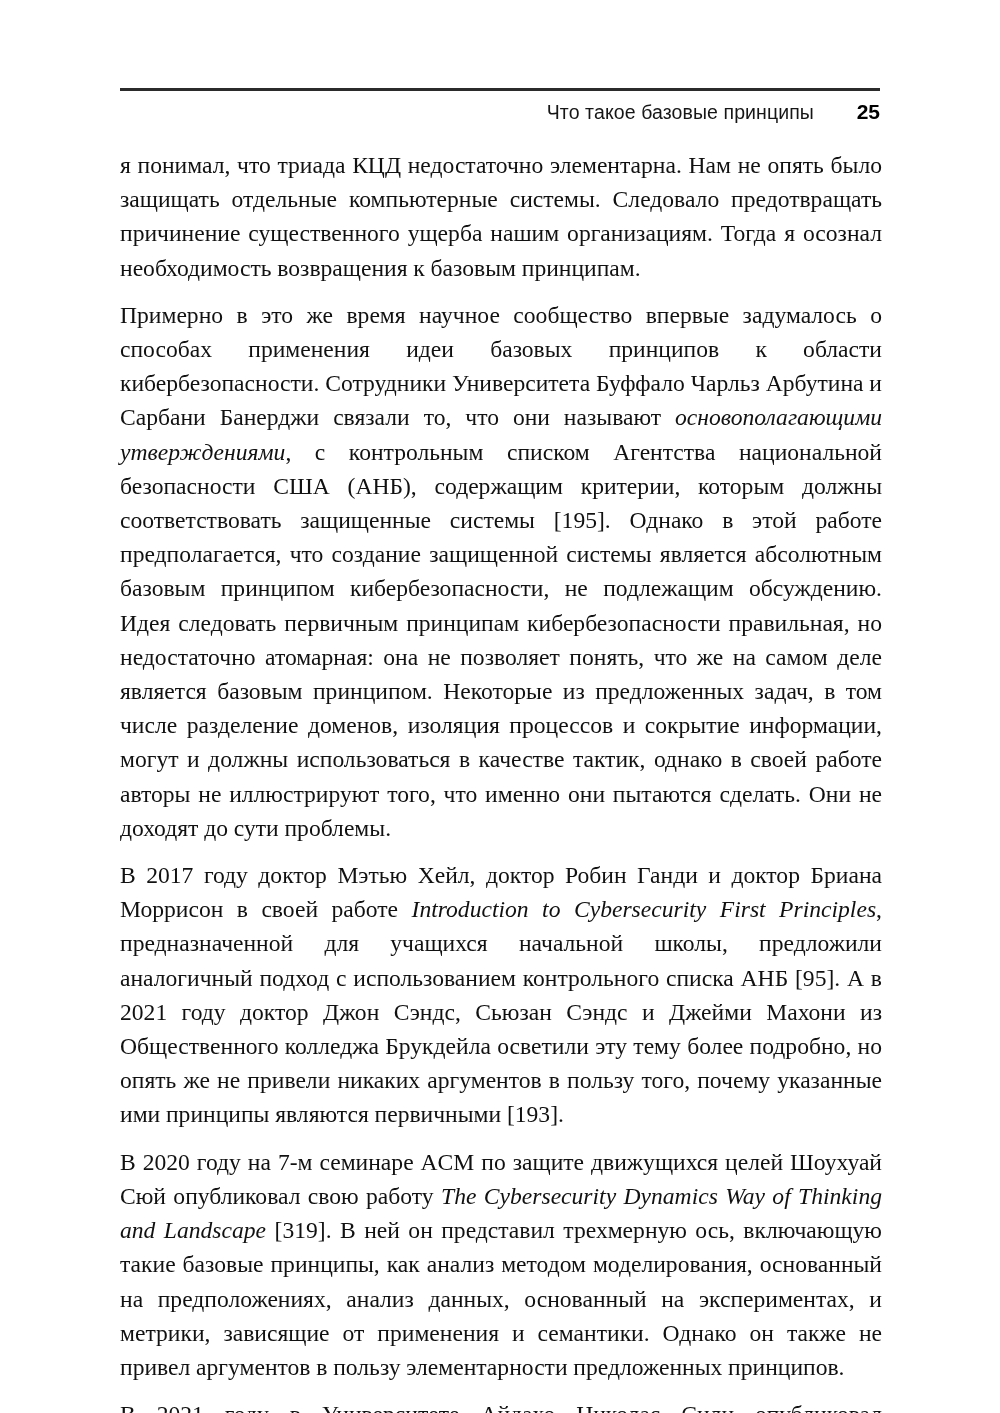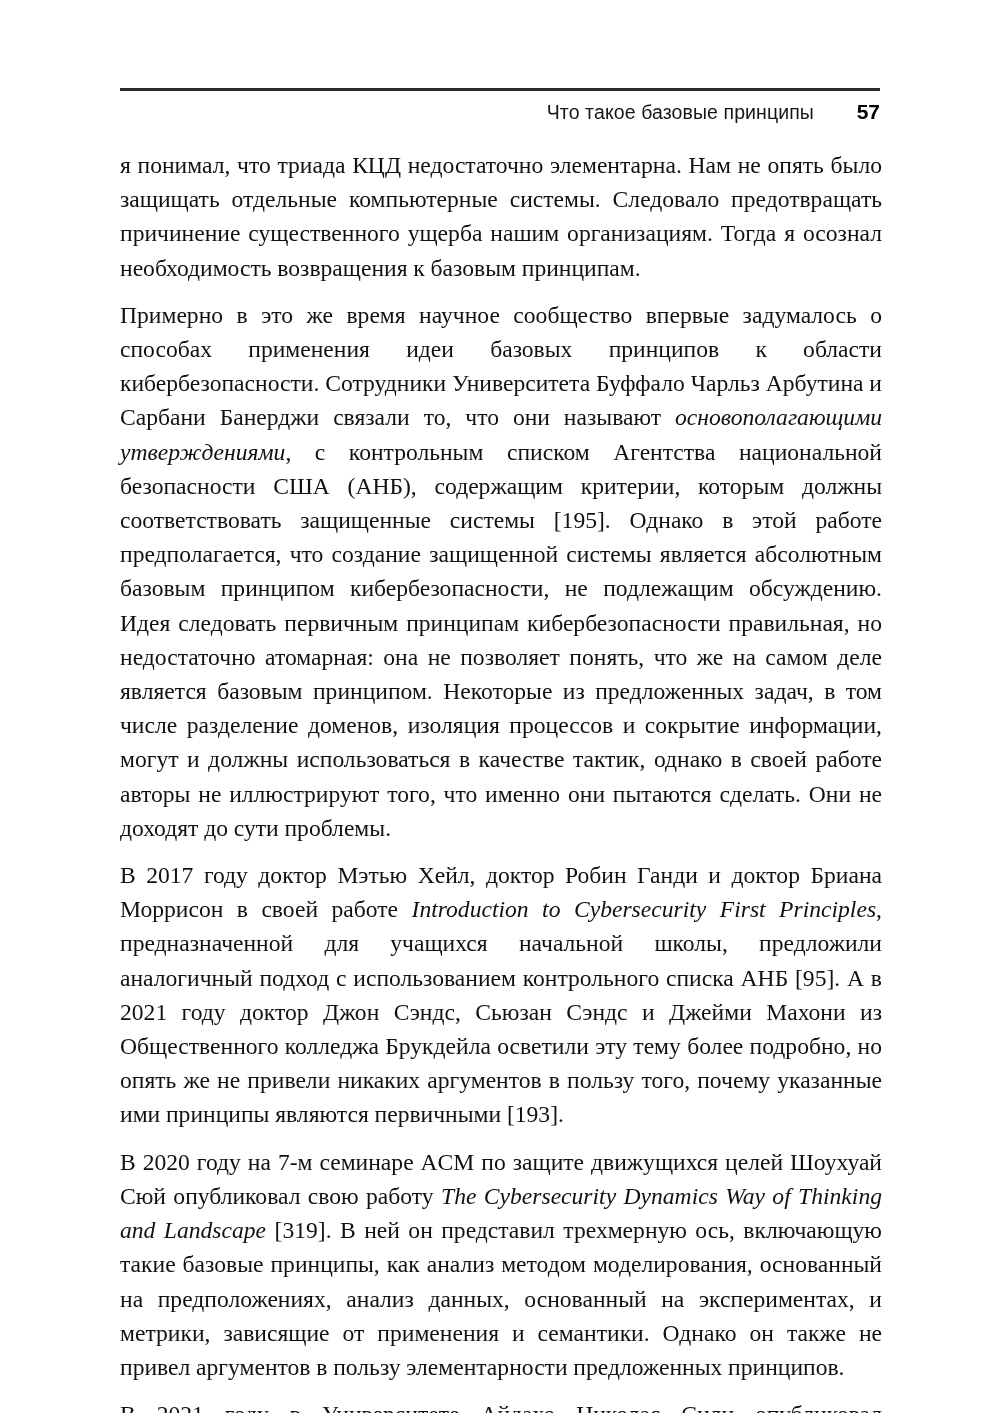--- a/index.html
+++ b/index.html
@@ -90,21 +90,21 @@
 </style>
 </head>
 <body>
 
 <div class="page">
 
   <div class="running-head">
     <div class="head-rule"></div>
     <div class="head-line">
       <span class="head-title">Что такое базовые принципы</span>
-      <span class="head-folio">57</span>
+      <span class="head-folio">25</span>
     </div>
   </div>
 
   <div class="textblock" id="textblock">
       <p class="para"><span>я понимал, что триада КЦД недостаточно элементарна. Нам не опять было защищать отдельные компьютерные системы. Следовало предотвращать причинение существенного ущерба нашим организациям. Тогда я осознал необходимость возвращения к базовым принципам.</span></p>
       <p class="para"><span>Примерно в это же время научное сообщество впервые задумалось о способах применения идеи базовых принципов к области кибербезопасности. Сотрудники Университета Буффало Чарльз Арбутина и Сарбани Банерджи связали то, что они называют </span><em>основополагающими утверждениями</em><span>, с контрольным списком Агентства национальной безопасности США (АНБ), содержащим критерии, которым должны соответствовать защищенные системы [195]. Однако в этой работе предполагается, что создание защищенной системы является абсолютным базовым принципом кибербезопасности, не подлежащим обсуждению. Идея следовать первичным принципам кибербезопасности правильная, но недостаточно атомарная: она не позволяет понять, что же на самом деле является базовым принципом. Некоторые из предложенных задач, в том числе разделение доменов, изоляция процессов и сокрытие информации, могут и должны использоваться в качестве тактик, однако в своей работе авторы не иллюстрируют того, что именно они пытаются сделать. Они не доходят до сути проблемы.</span></p>
       <p class="para"><span>В 2017 году доктор Мэтью Хейл, доктор Робин Ганди и доктор Бриана Моррисон в своей работе </span><em>Introduction to Cybersecurity First Principles</em><span>, предназначенной для учащихся начальной школы, предложили аналогичный подход с использованием контрольного списка АНБ [95]. А в 2021 году доктор Джон Сэндс, Сьюзан Сэндс и Джейми Махони из Общественного колледжа Брукдейла осветили эту тему более подробно, но опять же не привели никаких аргументов в пользу того, почему указанные ими принципы являются первичными [193].</span></p>
       <p class="para"><span>В 2020 году на 7-м семинаре ACM по защите движущихся целей Шоухуай Сюй опубликовал свою работу </span><em>The Cybersecurity Dynamics Way of Thinking and Landscape</em><span> [319]. В ней он представил трехмерную ось, включающую такие базовые принципы, как анализ методом моделирования, основанный на предположениях, анализ данных, основанный на экспериментах, и метрики, зависящие от применения и семантики. Однако он также не привел аргументов в пользу элементарности предложенных принципов.</span></p>
       <p class="para continues"><span>В 2021 году в Университете Айдахо Николас Сили опубликовал магистерскую диссертацию </span></p>
     </div>

